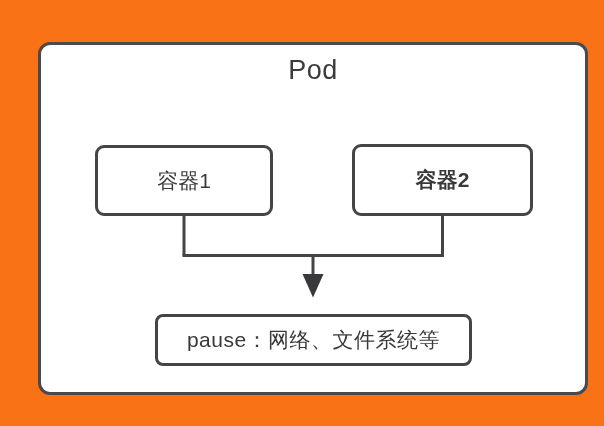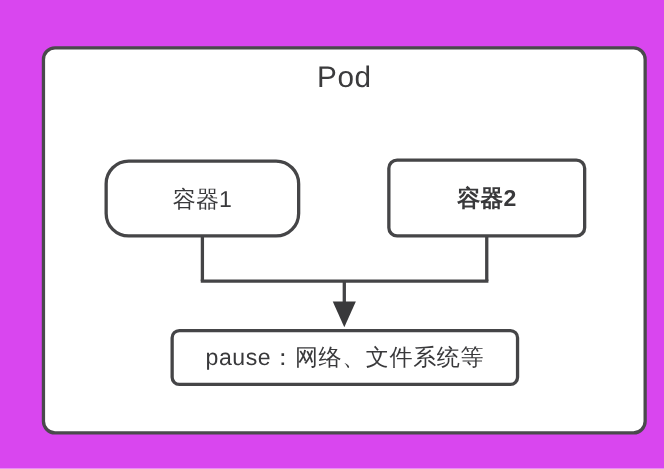--- a/index.html
+++ b/index.html
@@ -10,21 +10,21 @@
   body {
     width: 604px;
     height: 426px;
     font-family: "Liberation Sans", "DejaVu Sans", sans-serif;
     overflow: hidden;
   }
   .stage {
     position: relative;
     width: 604px;
     height: 426px;
-    background: #d946ef;
+    background: #f97316;
     color: #39393b;
   }
   .pod-box {
     position: absolute;
     left: 38px;
     top: 42px;
     width: 550px;
     height: 353px;
     border: 3px solid #4a4a4c;
     border-radius: 12px;
@@ -52,32 +52,31 @@
     align-items: center;
     justify-content: center;
     font-size: 21px;
     color: #39393b;
   }
   .node-container1 {
     left: 95px;
     top: 145px;
     width: 178px;
     height: 71px;
-    border-radius: 22px;
   }
   .node-container2 {
     left: 352px;
     top: 144px;
     width: 181px;
     height: 72px;
     font-weight: bold;
   }
   .node-pause {
     left: 155px;
-    top: 299px;
+    top: 314px;
     width: 317px;
     height: 52px;
     border-radius: 8px;
     letter-spacing: 0.5px;
   }
   .connectors {
     position: absolute;
     left: 0;
     top: 0;
     width: 604px;

